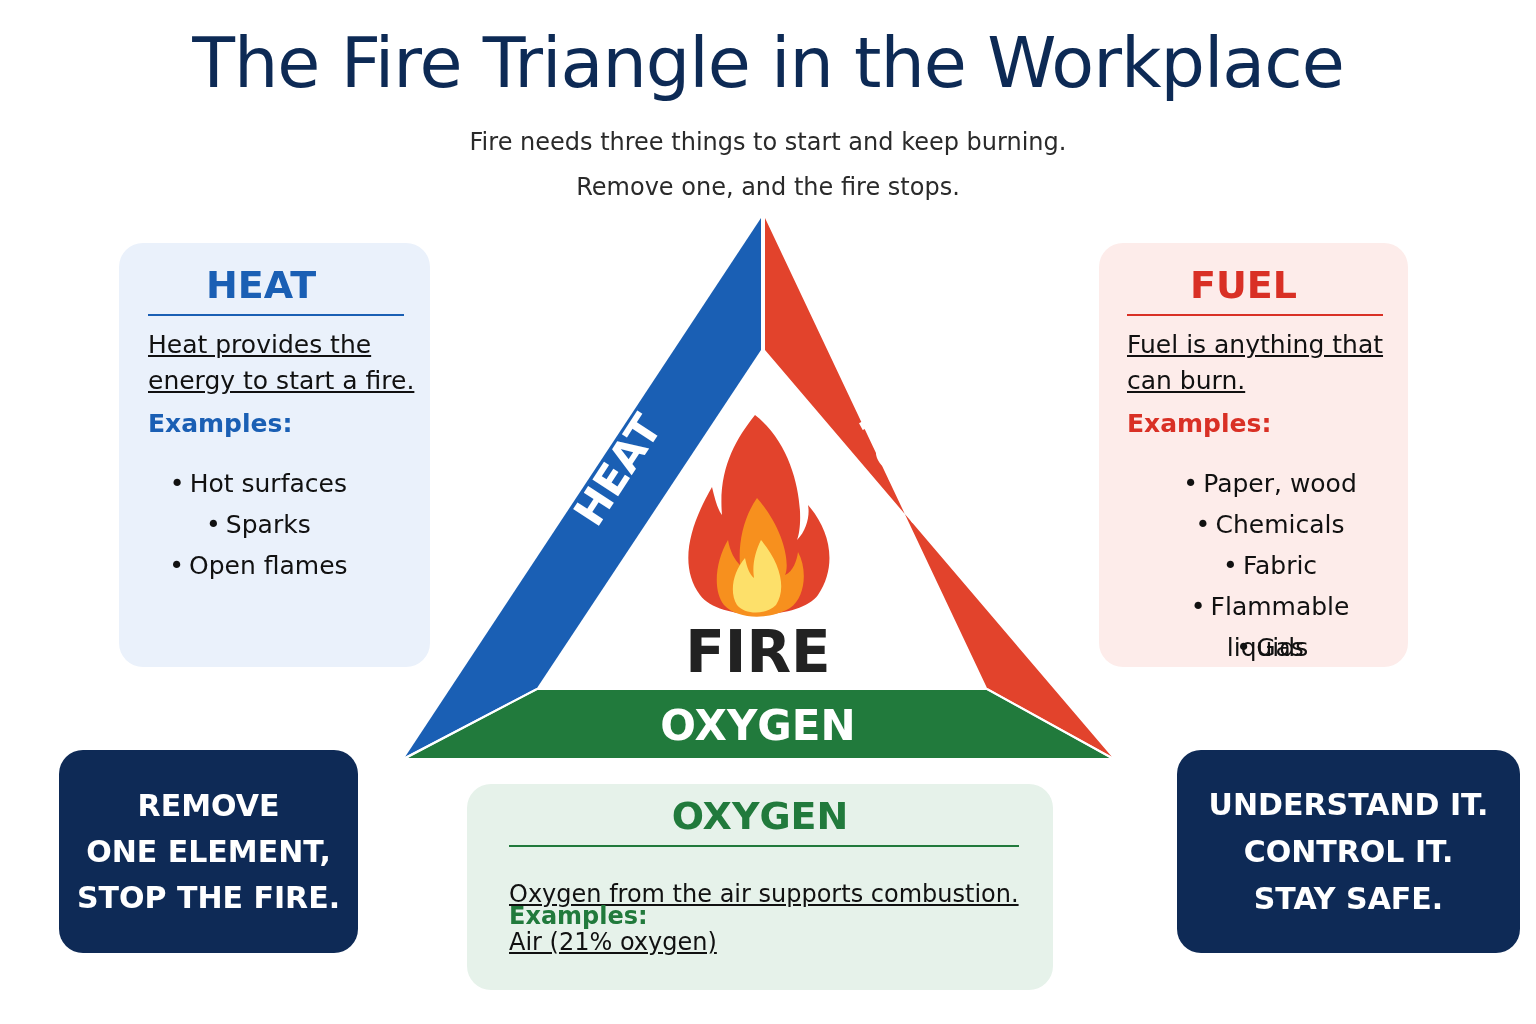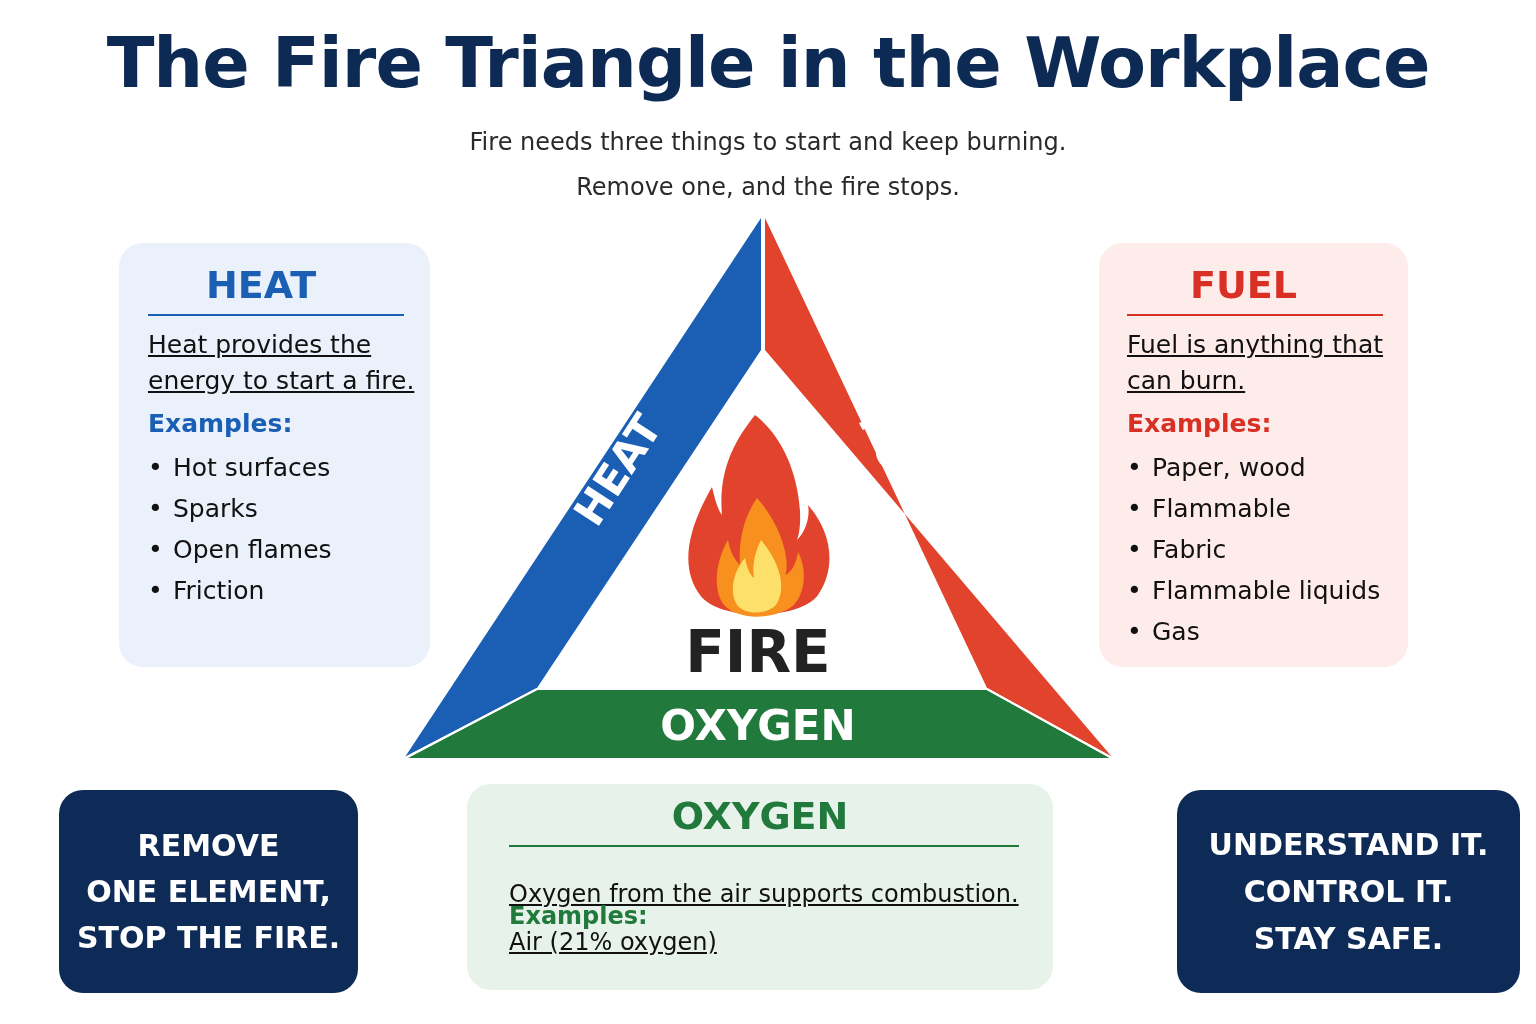--- a/index.html
+++ b/index.html
@@ -4,50 +4,49 @@
 <style>
   html, body { margin: 0; padding: 0; }
   body {
     width: 1536px; height: 1024px; position: relative; overflow: hidden;
     background: #ffffff;
     font-family: "DejaVu Sans", "Liberation Sans", sans-serif;
     color: #111;
   }
   .title {
     position: absolute; left: 0; top: 22px; width: 1536px; text-align: center;
-    font-size: 70px; font-weight: bold; color: #0d2a55; letter-spacing: -1px;
+    font-size: 70px; font-weight: normal; color: #0d2a55; letter-spacing: -1px;
     font-family: "DejaVu Sans", sans-serif;
   }
   .subtitle {
     position: absolute; left: 0; top: 120px; width: 1536px; text-align: center;
     font-size: 24px; color: #2a2a2a; line-height: 45px;
     font-family: "DejaVu Sans", sans-serif;
   }
   .card {
     position: absolute; border-radius: 24px; box-sizing: border-box;
   }
   .card.heat { left: 119px; top: 243px; width: 311px; height: 424px; background: #eaf1fb; }
   .card.fuel { left: 1099px; top: 243px; width: 309px; height: 424px; background: #fdecea; }
   .card.oxygen { left: 467px; top: 784px; width: 586px; height: 206px; background: #e6f2ea; }
   .card-title {
     position: absolute; font-size: 38px; font-weight: bold; text-align: center;
   }
   .card-rule { position: absolute; height: 2px; }
   .card-desc { position: absolute; font-size: 25px; line-height: 36px; color: #111; text-decoration: underline; }
   .card-ex { position: absolute; font-size: 25px; font-weight: bold; }
-  .card-list { position: absolute; margin: 0; padding: 0; list-style: none; font-size: 25px; color: #111; }
+  .card-list { position: absolute; margin: 16px; padding: 0; list-style: none; font-size: 25px; color: #111; text-align: center; }
   .card-list li { height: 41px; line-height: 41px; }
   .card-list li .bullet { display: inline-block; width: 25px; }
 
   .heat .card-title { left: 0; top: 262px; }
   .navy-box {
     position: absolute; background: #0e2a56; border-radius: 24px; color: #fff;
     font-weight: bold; text-align: center; display: flex; align-items: center; justify-content: center;
     font-family: "DejaVu Sans", sans-serif;
-    margin-top: 40px;
   }
   .navy-box.left { left: 59px; top: 750px; width: 299px; height: 203px; font-size: 30px; line-height: 46px; }
   .navy-box.right { left: 1177px; top: 750px; width: 343px; height: 203px; font-size: 30px; line-height: 47px; }
 
   .tri-svg { position: absolute; left: 0; top: 0; }
   .fire-label {
     position: absolute; left: 658px; top: 618px; width: 200px; text-align: center;
     font-size: 58px; font-weight: bold; color: #222;
   }
 </style>
@@ -65,35 +64,34 @@
   <div class="card-rule" style="left:29px; top:71px; width:256px; background:#1a5fb4;"></div>
   <div class="card-desc" style="left:29px; top:84px;">
     <div>Heat provides the</div>
     <div>energy to start a fire.</div>
   </div>
   <div class="card-ex" style="left:29px; top:166px; color:#1a5fb4;">Examples:</div>
   <ul class="card-list" style="left:29px; top:204px;">
     <li><span class="bullet">•</span><span>Hot surfaces</span></li>
     <li><span class="bullet">•</span><span>Sparks</span></li>
     <li><span class="bullet">•</span><span>Open flames</span></li>
-    <li><span class="bullet">•</span><span>Friction</span></li>
   </ul>
 </div>
 
 <div class="card fuel">
   <div class="card-title" style="left:91px; top:20px; color:#d93025;">FUEL</div>
   <div class="card-rule" style="left:28px; top:71px; width:256px; background:#d93025;"></div>
   <div class="card-desc" style="left:28px; top:84px;">
     <div>Fuel is anything that</div>
     <div>can burn.</div>
   </div>
   <div class="card-ex" style="left:28px; top:166px; color:#d93025;">Examples:</div>
   <ul class="card-list" style="left:28px; top:204px;">
     <li><span class="bullet">•</span><span>Paper, wood</span></li>
-    <li><span class="bullet">•</span><span>Flammable</span></li>
+    <li><span class="bullet">•</span><span>Chemicals</span></li>
     <li><span class="bullet">•</span><span>Fabric</span></li>
     <li><span class="bullet">•</span><span>Flammable liquids</span></li>
     <li><span class="bullet">•</span><span>Gas</span></li>
   </ul>
 </div>
 
 <svg class="tri-svg" width="1536" height="1024" viewBox="0 0 1536 1024">
 
   <polygon points="761,218 761,350 537,688 405,757" fill="#1a5fb4"></polygon>
 

